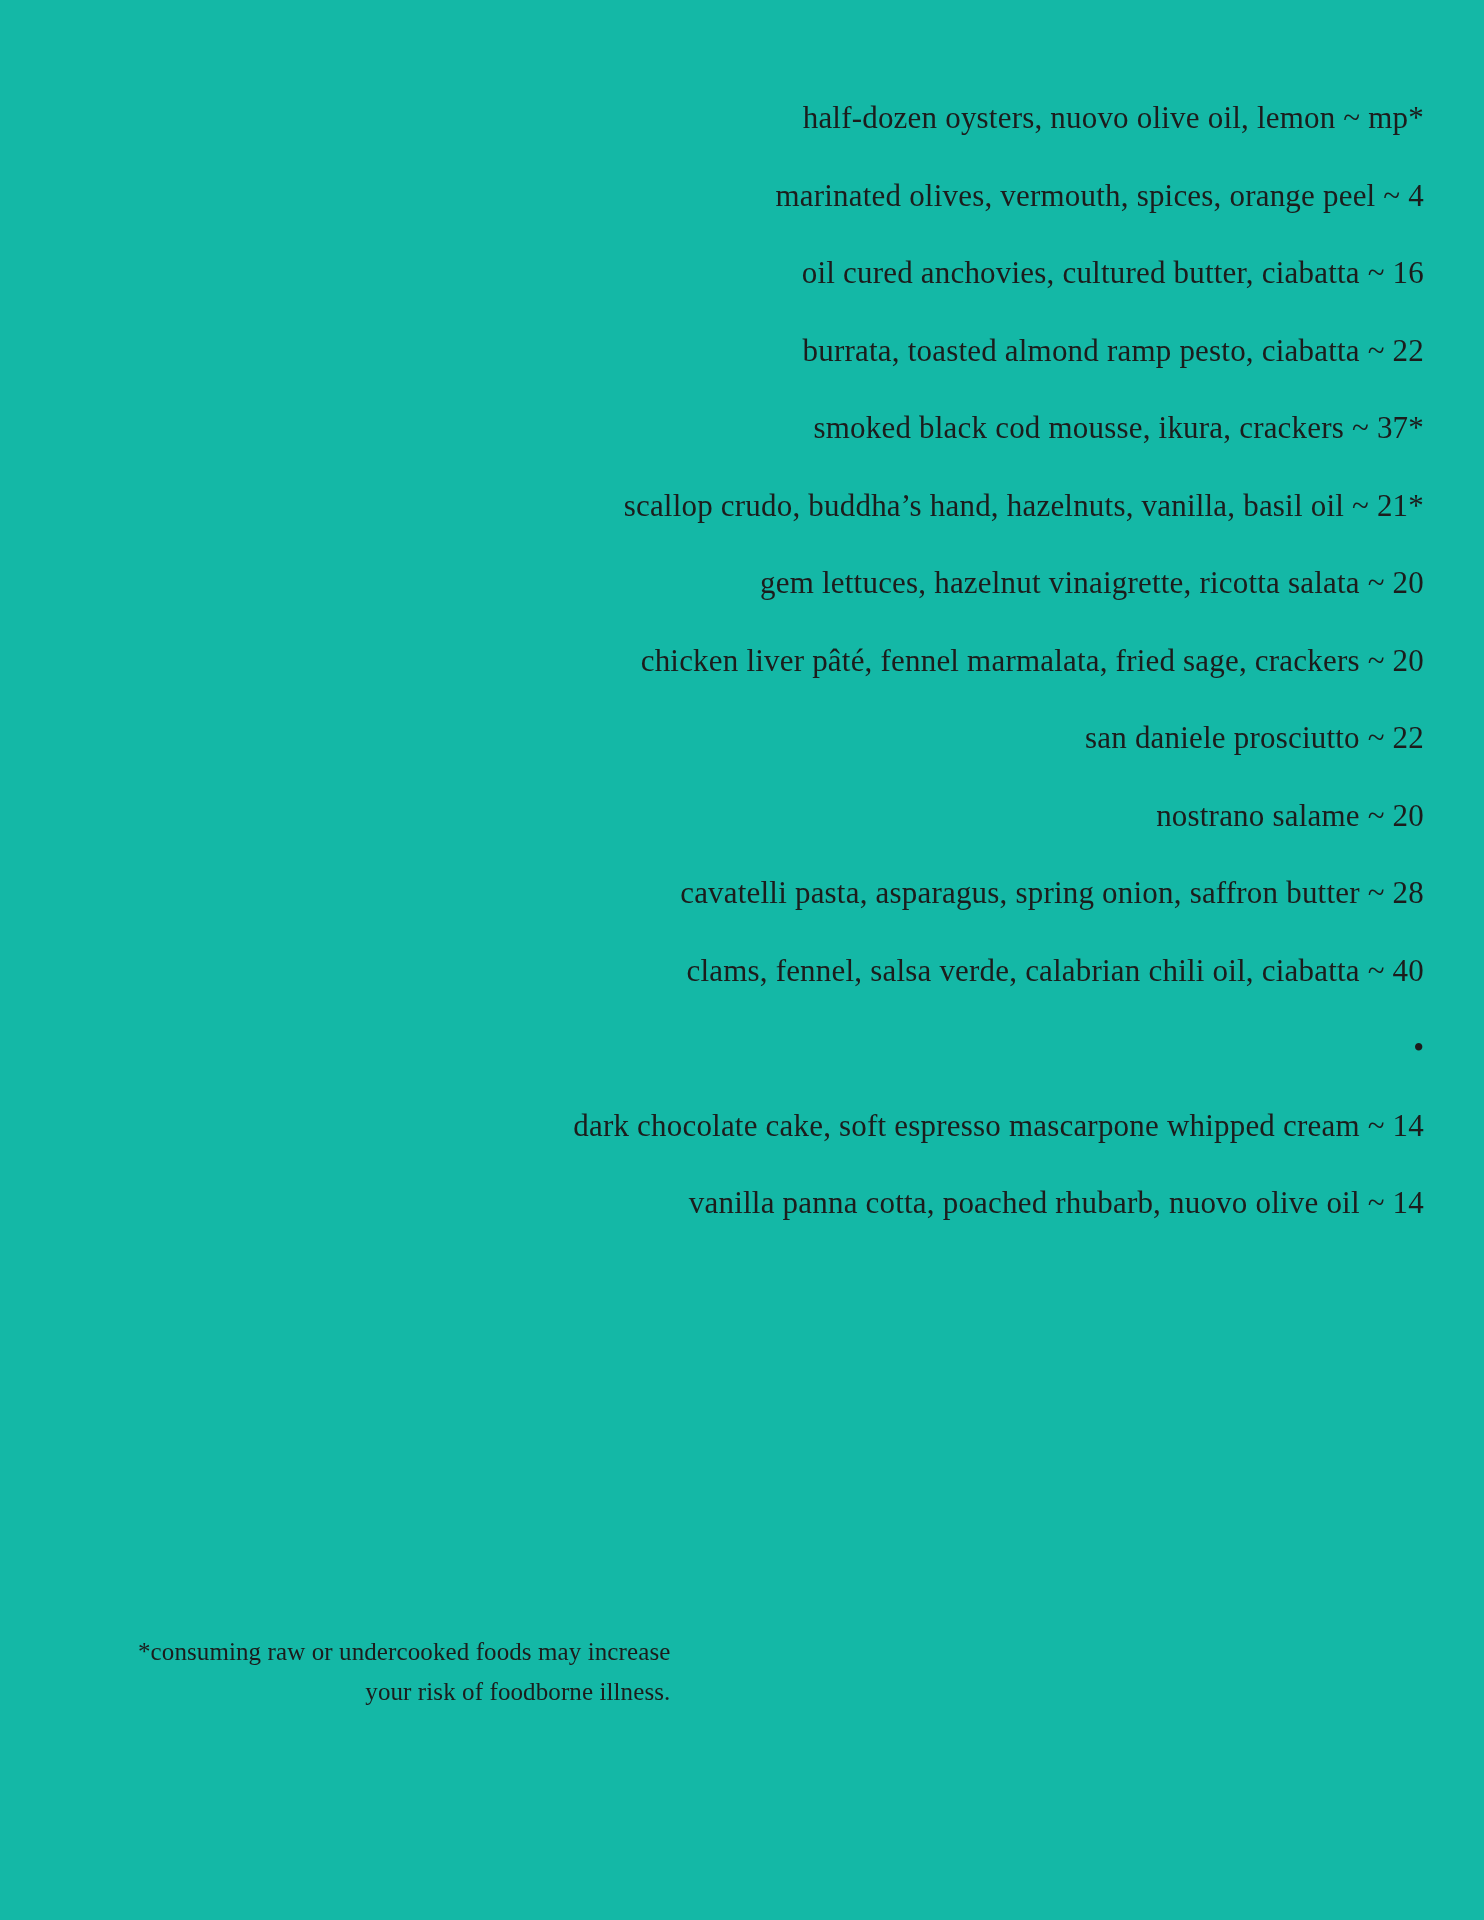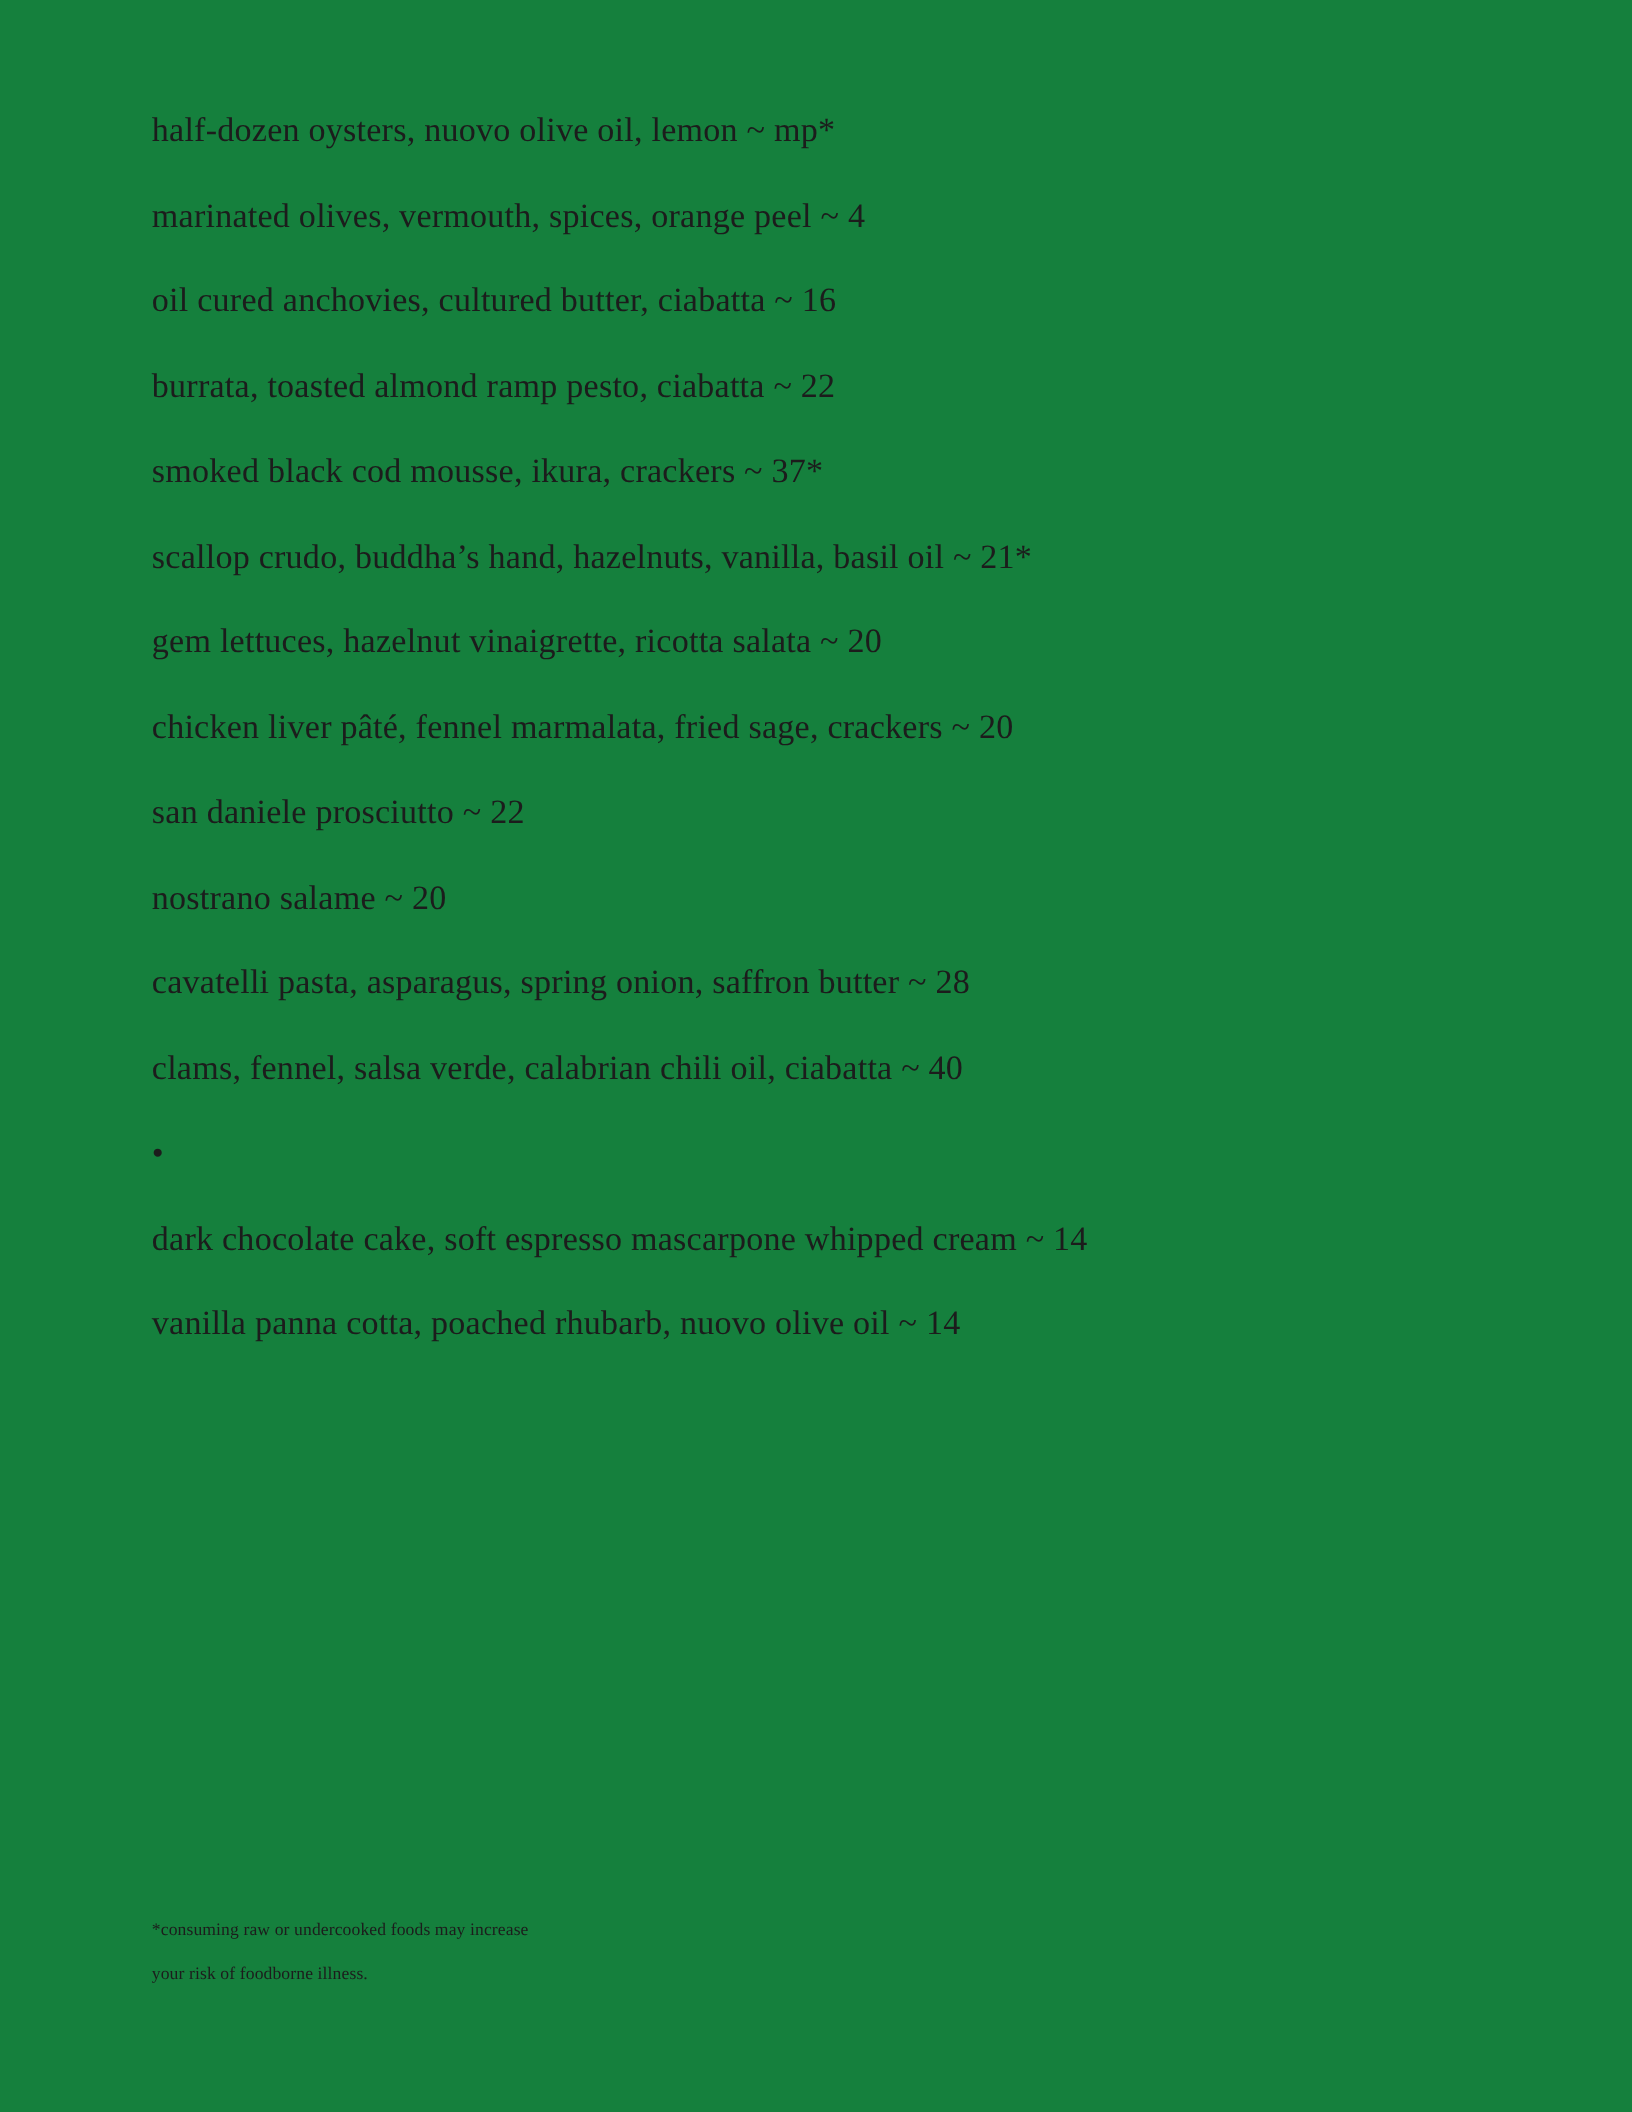--- a/index.html
+++ b/index.html
@@ -11,43 +11,44 @@
     width: 1484px;
     height: 1920px;
     position: relative;
     font-family: "Liberation Serif", serif;
     color: #1c1c1c;
     overflow: hidden;
   }
   .menu-page {
     position: absolute;
     inset: 0;
-    background: #15803d;
+    background: #14b8a6;
+    text-align: right;
   }
   .menu-list {
     position: absolute;
     left: 138px;
     top: 79px;
     right: 60px;
   }
   .menu-line {
     font-size: 31px;
     line-height: 77.5px;
     white-space: nowrap;
     letter-spacing: 0.2px;
   }
   .divider-line {
     font-size: 31px;
     line-height: 77.5px;
   }
   .footnote {
     position: absolute;
     left: 138px;
-    top: 1735px;
-    font-size: 16px;
+    top: 1632px;
+    font-size: 25px;
     line-height: 40px;
     letter-spacing: 0.1px;
   }
 </style>
 </head>
 <body style="background: rgb(255, 255, 255); color: rgb(28, 28, 28);">
 
 <div class="menu-page">
 
   <div class="menu-list">

